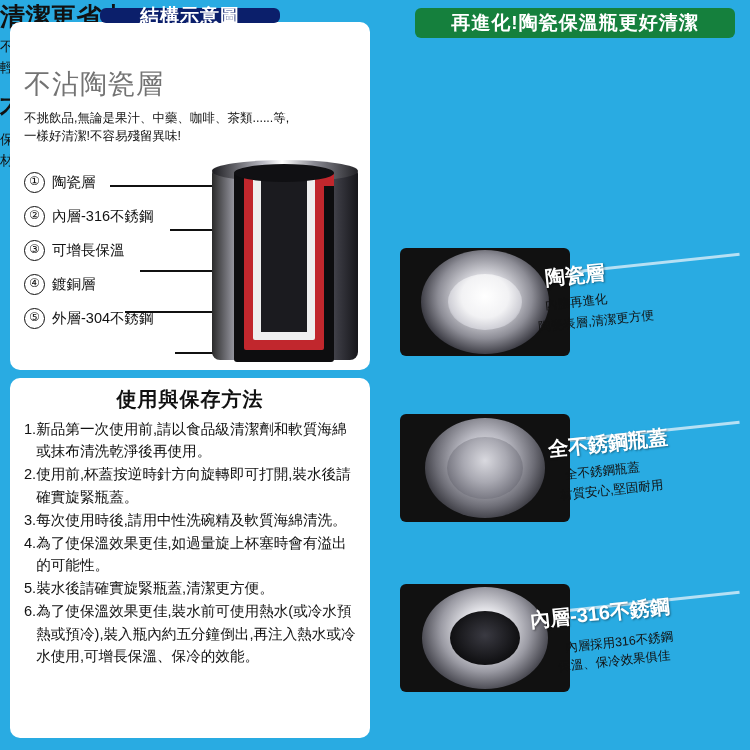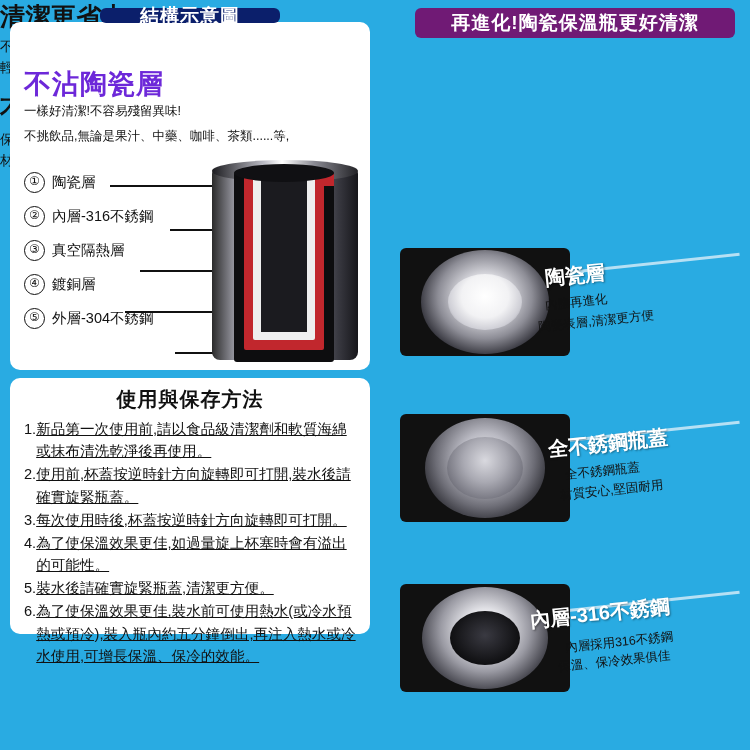--- a/index.html
+++ b/index.html
@@ -16,36 +16,36 @@
   .ribbon{
     position:absolute;
     background:#0b1f6b;
     color:#fff;
     font-weight:bold;
     text-align:center;
     border-radius:6px;
     display:flex;align-items:center;justify-content:center;
     letter-spacing:1px;
   }
-  .ribbon.red{background:#701a75;}
+  .ribbon.red{background:#15803d;}
 
   
   .panel{
     position:absolute;
     background:#fff;
     border-radius:10px;
     box-sizing:border-box;
   }
 
   
   #left-top{left:10px;top:22px;width:360px;height:348px;}
   #ribbon-structure{left:100px;top:8px;width:180px;height:15px;font-size:19px;}
 
   .big-title{
-    font-size:27px;font-weight:bold;color:#6d28d9;
+    font-size:27px;font-weight:normal;color:#737373;
     letter-spacing:1px;
   }
   .sub-line{font-size:12.5px;color:#111;line-height:1.45;}
 
   
   .num-list{position:absolute;left:14px;top:150px;width:185px;}
   .num-row{display:flex;align-items:center;margin-bottom:13px;}
   .num-badge{
     width:19px;height:19px;border-radius:50%;
     border:1.6px solid #111;
@@ -88,32 +88,32 @@
   }
   .cut-ell{
     position:absolute;left:28px;top:6px;width:100px;height:18px;border-radius:50%;
     background:#101013;
   }
   .red-band{
     position:absolute;left:28px;top:0;width:100px;height:14px;background:#c1272d;
   }
 
   
-  #left-bottom{left:10px;top:378px;width:360px;height:256px;}
+  #left-bottom{left:10px;top:378px;width:360px;height:360px;}
   #usage-title{
     position:absolute;left:0;top:8px;width:100%;text-align:center;
     font-size:20px;font-weight:bold;color:#111;letter-spacing:1px;
   }
   .usage-list{
     position:absolute;left:14px;top:40px;width:336px;
     font-size:14.6px;color:#111;line-height:1.52;
   }
   .usage-item{display:flex;margin-bottom:1px;}
   .usage-idx{flex:0 0 auto;}
-  .usage-text{flex:1 1 auto;text-decoration:underline;}
+  .usage-text{flex:1 1 auto;}
 
   
   #ribbon-clean{left:415px;top:8px;width:320px;height:30px;font-size:19px;}
   #right-top{left:412px;top:48px;width:330px;height:200px;background:transparent;}
   .r-h{font-size:25px;font-weight:bold;color:#111;letter-spacing:.5px;}
   .r-p{font-size:13.5px;color:#111;line-height:1.55;margin-top:4px;}
 
   
   .photo{
     position:absolute;width:170px;height:108px;border-radius:6px;overflow:hidden;
@@ -140,36 +140,36 @@
 </style>
 </head>
 <body>
 
 <div class="page">
 
   <div class="panel" id="left-top">
 
     <div style="position:absolute;left:14px;top:44px;">
       <div class="big-title">不沾陶瓷層</div>
+      <div class="sub-line" style="margin-top:7px;">不挑飲品,無論是果汁、中藥、咖啡、茶類......等,</div>
       <div class="sub-line">一樣好清潔!不容易殘留異味!</div>
-      <div class="sub-line" style="margin-top:7px;">不挑飲品,無論是果汁、中藥、咖啡、茶類......等,</div>
     </div>
 
     <div class="num-list">
       <div class="num-row">
         <div class="num-badge">①</div>
         <div class="num-label">陶瓷層</div>
       </div>
       <div class="num-row">
         <div class="num-badge">②</div>
         <div class="num-label">內層-316不銹鋼</div>
       </div>
       <div class="num-row">
         <div class="num-badge">③</div>
-        <div class="num-label">真空隔熱層</div>
+        <div class="num-label">可增長保溫</div>
       </div>
       <div class="num-row">
         <div class="num-badge">④</div>
         <div class="num-label">鍍銅層</div>
       </div>
       <div class="num-row">
         <div class="num-badge">⑤</div>
         <div class="num-label">外層-304不銹鋼</div>
       </div>
     </div>
@@ -201,21 +201,21 @@
       <div class="usage-item">
         <span class="usage-idx">1.</span>
         <span class="usage-text">新品第一次使用前,請以食品級清潔劑和軟質海綿或抹布清洗乾淨後再使用。</span>
       </div>
       <div class="usage-item">
         <span class="usage-idx">2.</span>
         <span class="usage-text">使用前,杯蓋按逆時針方向旋轉即可打開,裝水後請確實旋緊瓶蓋。</span>
       </div>
       <div class="usage-item">
         <span class="usage-idx">3.</span>
-        <span class="usage-text">每次使用時後,杯蓋按逆時針方向旋轉即可打開。</span>
+        <span class="usage-text">每次使用時後,請用中性洗碗精及軟質海綿清洗。</span>
       </div>
       <div class="usage-item">
         <span class="usage-idx">4.</span>
         <span class="usage-text">為了使保溫效果更佳,如過量旋上杯塞時會有溢出的可能性。</span>
       </div>
       <div class="usage-item">
         <span class="usage-idx">5.</span>
         <span class="usage-text">裝水後請確實旋緊瓶蓋,清潔更方便。</span>
       </div>
       <div class="usage-item">

